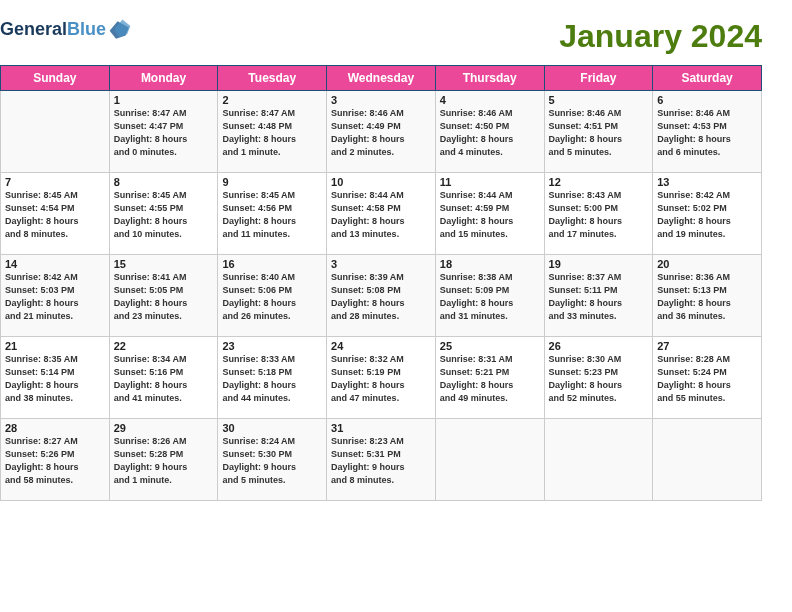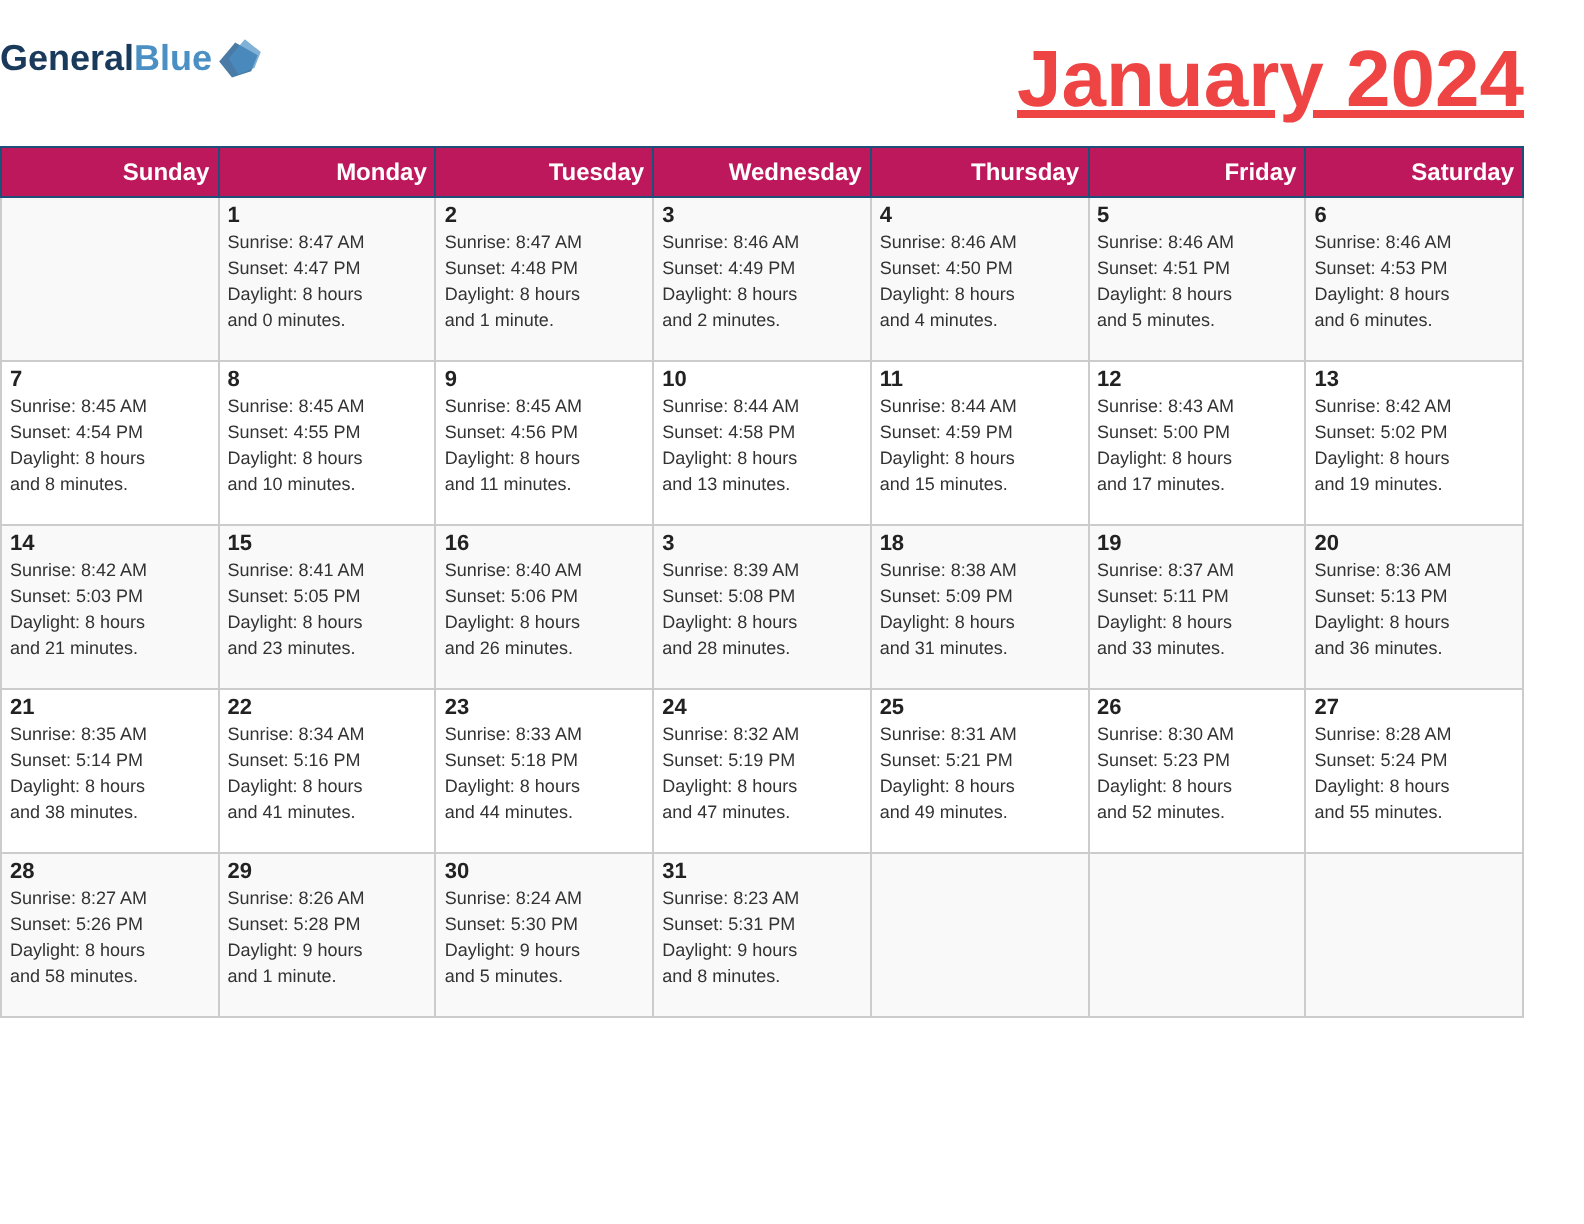--- a/index.html
+++ b/index.html
@@ -37,41 +37,40 @@
     }
     .logo-icon {
       width: 24px;
       height: 24px;
       margin-left: 2px;
     }
     .title-block {
       text-align: right;
     }
     .cal-title {
-      font-size: 40px;
-      font-weight: bold;
-      color: #ef4444;
-      text-decoration: underline;
+      font-size: 32px;
+      font-weight: bold;
+      color: #4d7c0f;
     }
     .cal-subtitle {
       font-size: 14px;
       color: #555;
     }
     table {
       width: 100%;
       border-collapse: collapse;
       table-layout: fixed;
     }
     thead tr th {
-      background: #be185d;
+      background: #ec4899;
       color: #fff;
       font-size: 12px;
       font-weight: bold;
       padding: 5px 4px;
-      text-align: right;
+      text-align: center;
       border: 1px solid #1e4f78;
     }
     tbody tr td {
       border: 1px solid #ccc;
       vertical-align: top;
       padding: 3px 4px;
       font-size: 9.5px;
       color: #222;
       height: 82px;
       background: #fff;
@@ -81,20 +80,21 @@
     }
     .day-num {
       font-weight: bold;
       font-size: 11px;
       margin-bottom: 1px;
     }
     .day-info {
       font-size: 9px;
       line-height: 1.45;
       color: #333;
+      font-weight: bold;
     }
   </style>
 </head>
 <body>
 
 <div class="page">
   <div class="header">
     <div class="logo">
       <div>
         <div style="display:flex;align-items:center;">

